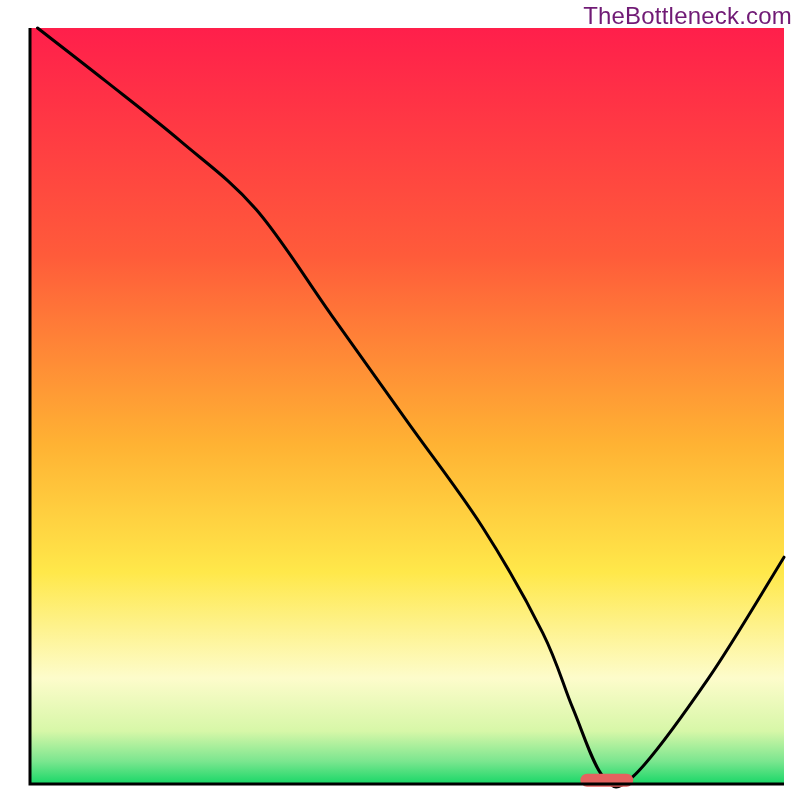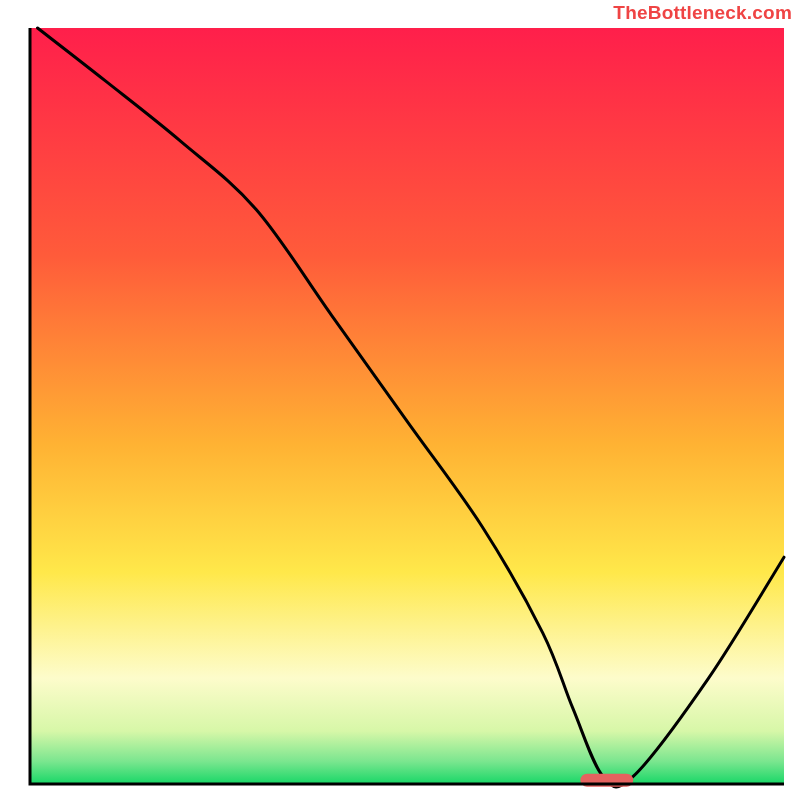--- a/index.html
+++ b/index.html
@@ -8,23 +8,23 @@
     width: 800px;
     height: 800px;
     background: #ffffff;
     overflow: hidden;
     font-family: Arial, Helvetica, sans-serif;
   }
   .watermark {
     position: absolute;
     top: 2px;
     right: 8px;
-    color: #ef4444;
-    font-size: 19px;
-    font-weight: 700;
+    color: #701a75;
+    font-size: 24px;
+    font-weight: 400;
     letter-spacing: 0.2px;
     z-index: 10;
   }
   .chart-wrap {
     position: absolute;
     top: 0;
     left: 0;
     width: 800px;
     height: 800px;
   }

